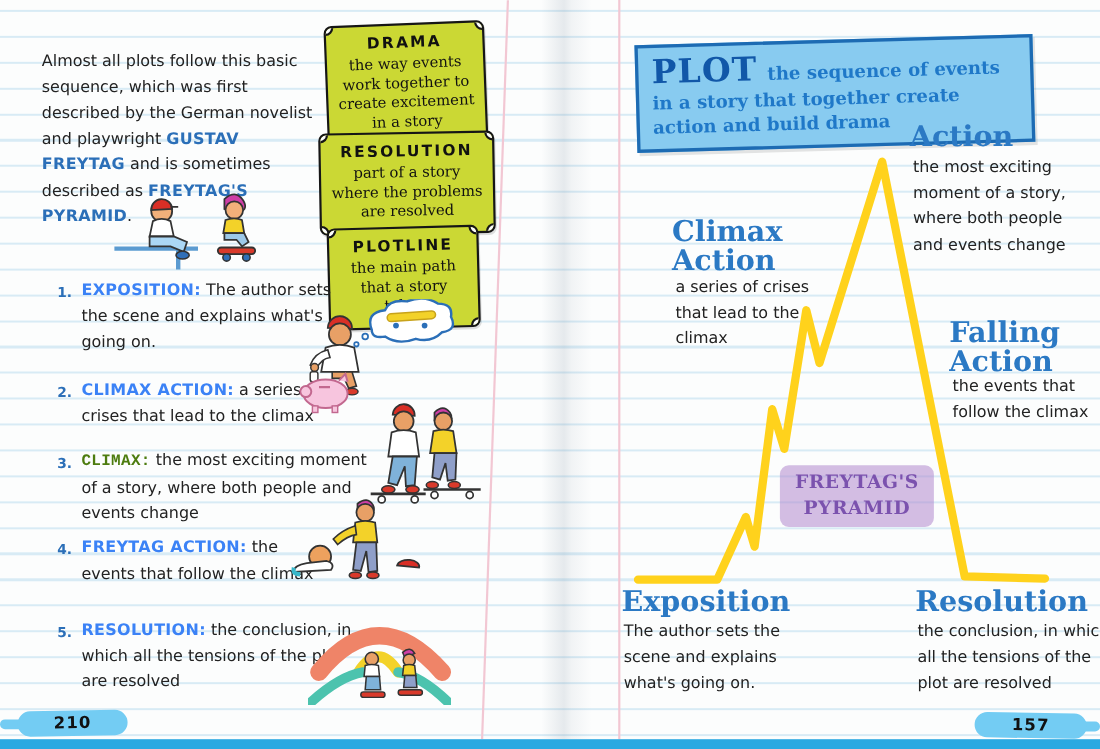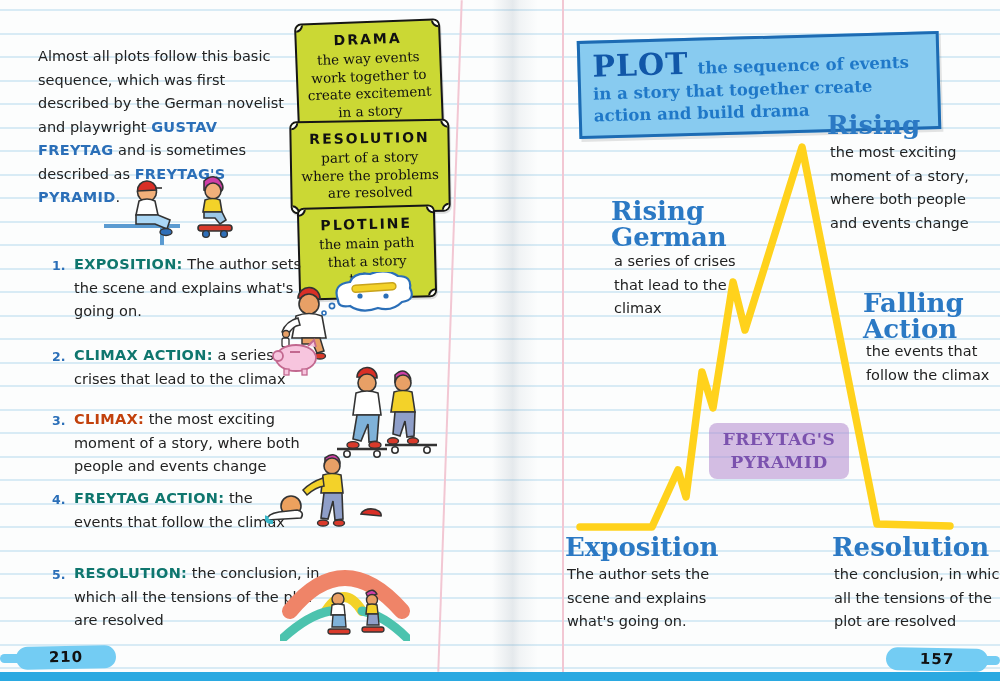--- a/index.html
+++ b/index.html
@@ -33,22 +33,22 @@
   }
   .ticket .notch{position:absolute;width:15px;height:15px;background:#fcfdfd;border:2.5px solid #161616;border-radius:50%;box-sizing:border-box;}
   .notch.tl{left:-8px;top:-8px}.notch.tr{right:-8px;top:-8px}
   .notch.bl{left:-8px;bottom:-8px}.notch.br{right:-8px;bottom:-8px}
   .ticket-title{font:bold 14px "DejaVu Sans",sans-serif;letter-spacing:2px;color:#111;margin-bottom:3px;}
   .ticket-text{font:13.5px/1.3 "DejaVu Serif",serif;color:#111;}
 
   
   .item{position:absolute;font:14.5px/23.5px "DejaVu Sans",sans-serif;color:#222;padding-left:22px;}
   .item .num{position:absolute;left:0;top:1px;font-weight:bold;font-size:12.5px;color:#2b6fb8;}
-  .term{font-weight:bold;font-size:14.5px;letter-spacing:.3px;color:#0f766e;}
-  .term.purple{color:#c2410c;}
+  .term{font-weight:bold;font-size:14.5px;letter-spacing:.3px;color:#3b82f6;}
+  .term.purple{color:#4d7c0f;font-family:Liberation Mono, monospace;}
 
   
   .plot-box{
     position:absolute;left:578px;top:36px;width:362px;box-sizing:border-box;
     background:#88cbf0;border:3px solid #1d6bb3;padding:5px 12px 7px;
     transform:rotate(-1.6deg);box-shadow:2px 3px 0 rgba(0,0,0,.10);
   }
   .plot-title{font:bold 30px "DejaVu Serif",serif;color:#1157a8;letter-spacing:1px;margin-right:9px;}
   .plot-def{font:bold 16.5px/1.35 "DejaVu Serif",serif;color:#1f78c8;}
   .bheading{position:absolute;font:bold 26px/26px "DejaVu Serif",serif;color:#2b79c4;}
@@ -236,24 +236,24 @@
 </div>
 
 <div class="plot-box">
   <span class="plot-title">PLOT</span><span class="plot-def">the sequence of events in a story that together create action and build drama</span>
 </div>
 
 <svg class="pyramid-svg" width="410" height="430" viewBox="0 0 410 430">
   <polyline points="20,412 92,412 118,355 126,382 142,257 153,293 173,167 185,215 242,32 317,409 390,411" fill="none" stroke="#ffd21c" stroke-width="7.5" stroke-linejoin="round" stroke-linecap="round"></polyline>
 </svg>
 
-<div class="bheading" style="left:827px;top:112px;">Rising</div>
+<div class="bheading" style="left:827px;top:112px;">Action</div>
 <div class="hand" style="left:830px;top:141px;width:152px;">the most exciting moment of a story, where both people and events change</div>
 
-<div class="bheading" style="left:611px;top:198px;width:100px;">Rising German</div>
+<div class="bheading" style="left:611px;top:198px;width:100px;">Climax Action</div>
 <div class="hand" style="left:614px;top:250px;width:122px;">a series of crises that lead to the climax</div>
 
 <div class="bheading" style="left:863px;top:290px;width:100px;">Falling Action</div>
 <div class="hand" style="left:866px;top:340px;width:140px;">the events that follow the climax</div>
 
 <div class="freytag-label">FREYTAG'S PYRAMID</div>
 
 <div class="bheading" style="left:565px;top:534px;text-align:center;">Exposition</div>
 <div class="hand" style="left:567px;top:563px;width:155px;">The author sets the scene and explains what's going on.</div>
 

